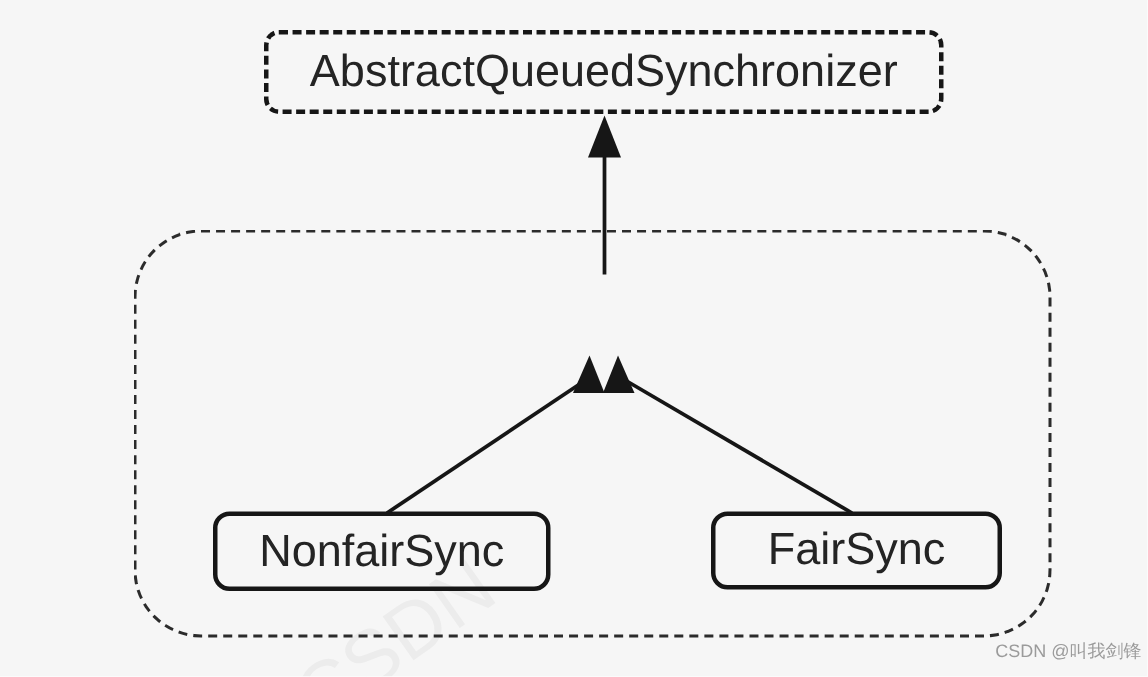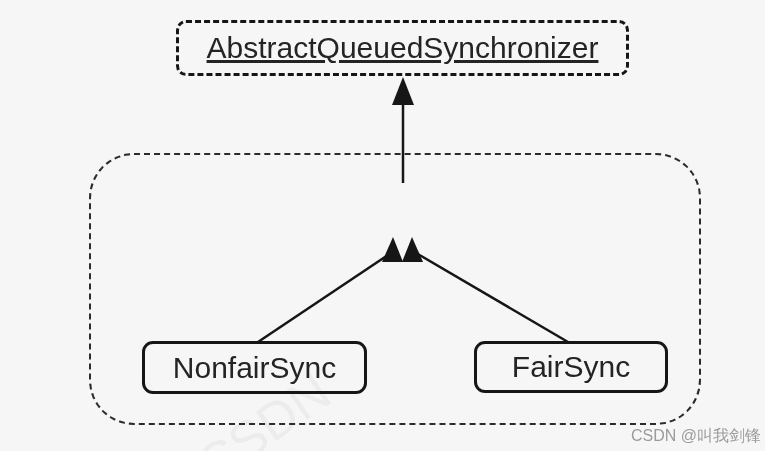--- a/index.html
+++ b/index.html
@@ -23,21 +23,20 @@
     justify-content: center;
     color: #242424;
     font-size: 30px;
     letter-spacing: 0px;
     background: transparent;
     z-index: 3;
   }
   .dashed-node {
     border: 3px dashed #161616;
     border-radius: 10px;
-    text-decoration: underline;
   }
   .solid-node {
     border: 3px solid #161616;
     border-radius: 11px;
   }
   #aqs-box    { left: 176px; top: 20px;  width: 453px; height: 56px; }
   #sync-box   { left: 275px; top: 179px; width: 258px; height: 58px; }
   #nonfair-box{ left: 142px; top: 341px; width: 225px; height: 53px; }
   #fair-box   { left: 474px; top: 341px; width: 194px; height: 52px; }
 
@@ -54,21 +53,21 @@
     position: absolute;
     left: 0; top: 0;
     width: 765px; height: 451px;
     z-index: 2;
     pointer-events: none;
   }
   #watermark {
     position: absolute;
     right: 4px;
     top: 426px;
-    font-size: 16px;
+    font-size: 12px;
     color: #9b9b9b;
     z-index: 4;
     white-space: nowrap;
   }
   #bg-watermark {
     position: absolute;
     left: 190px;
     top: 398px;
     font-size: 52px;
     color: rgba(120,120,120,0.07);

